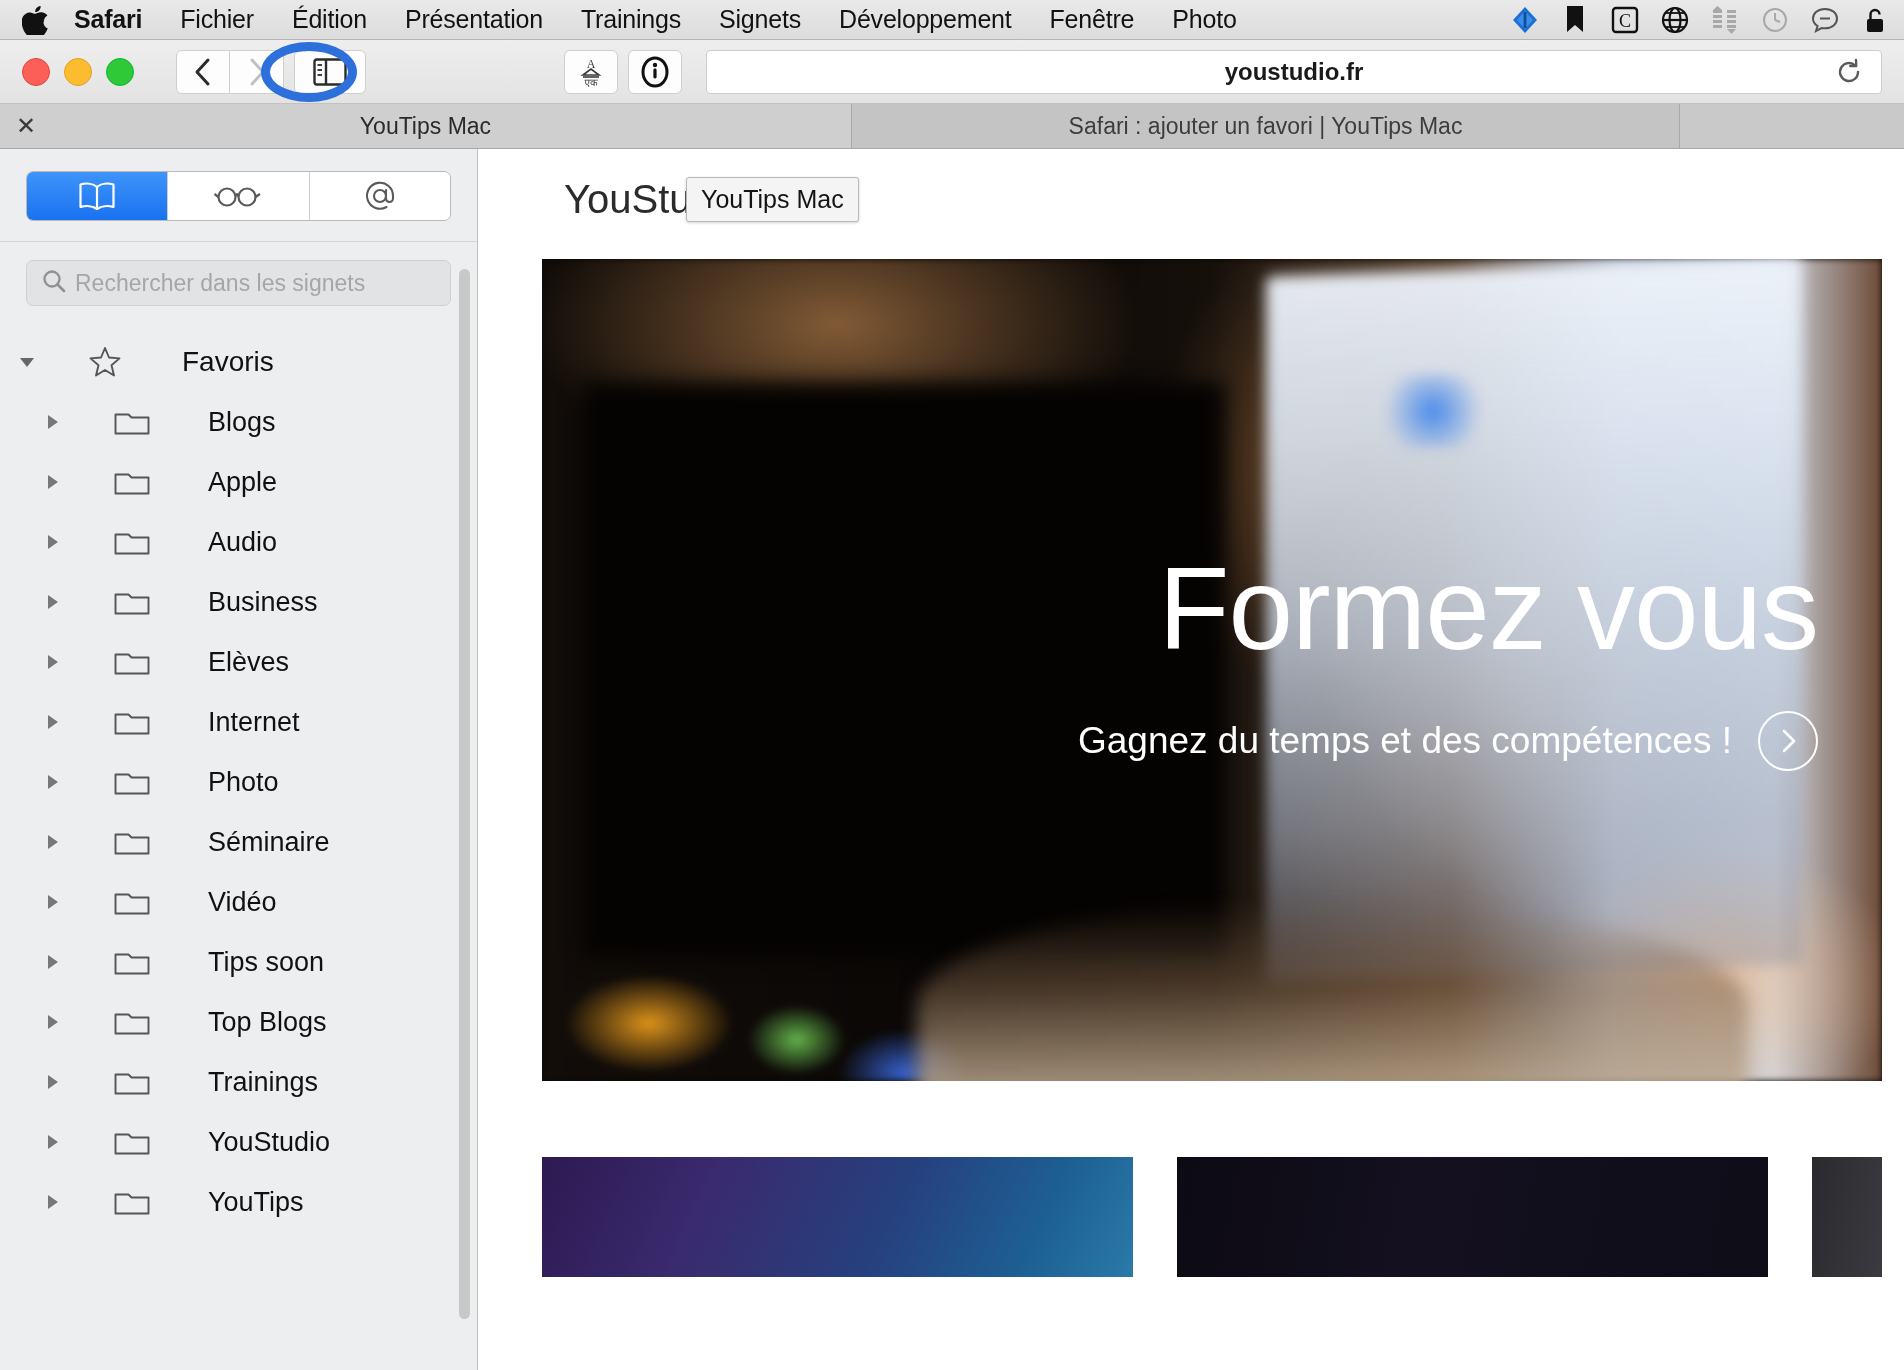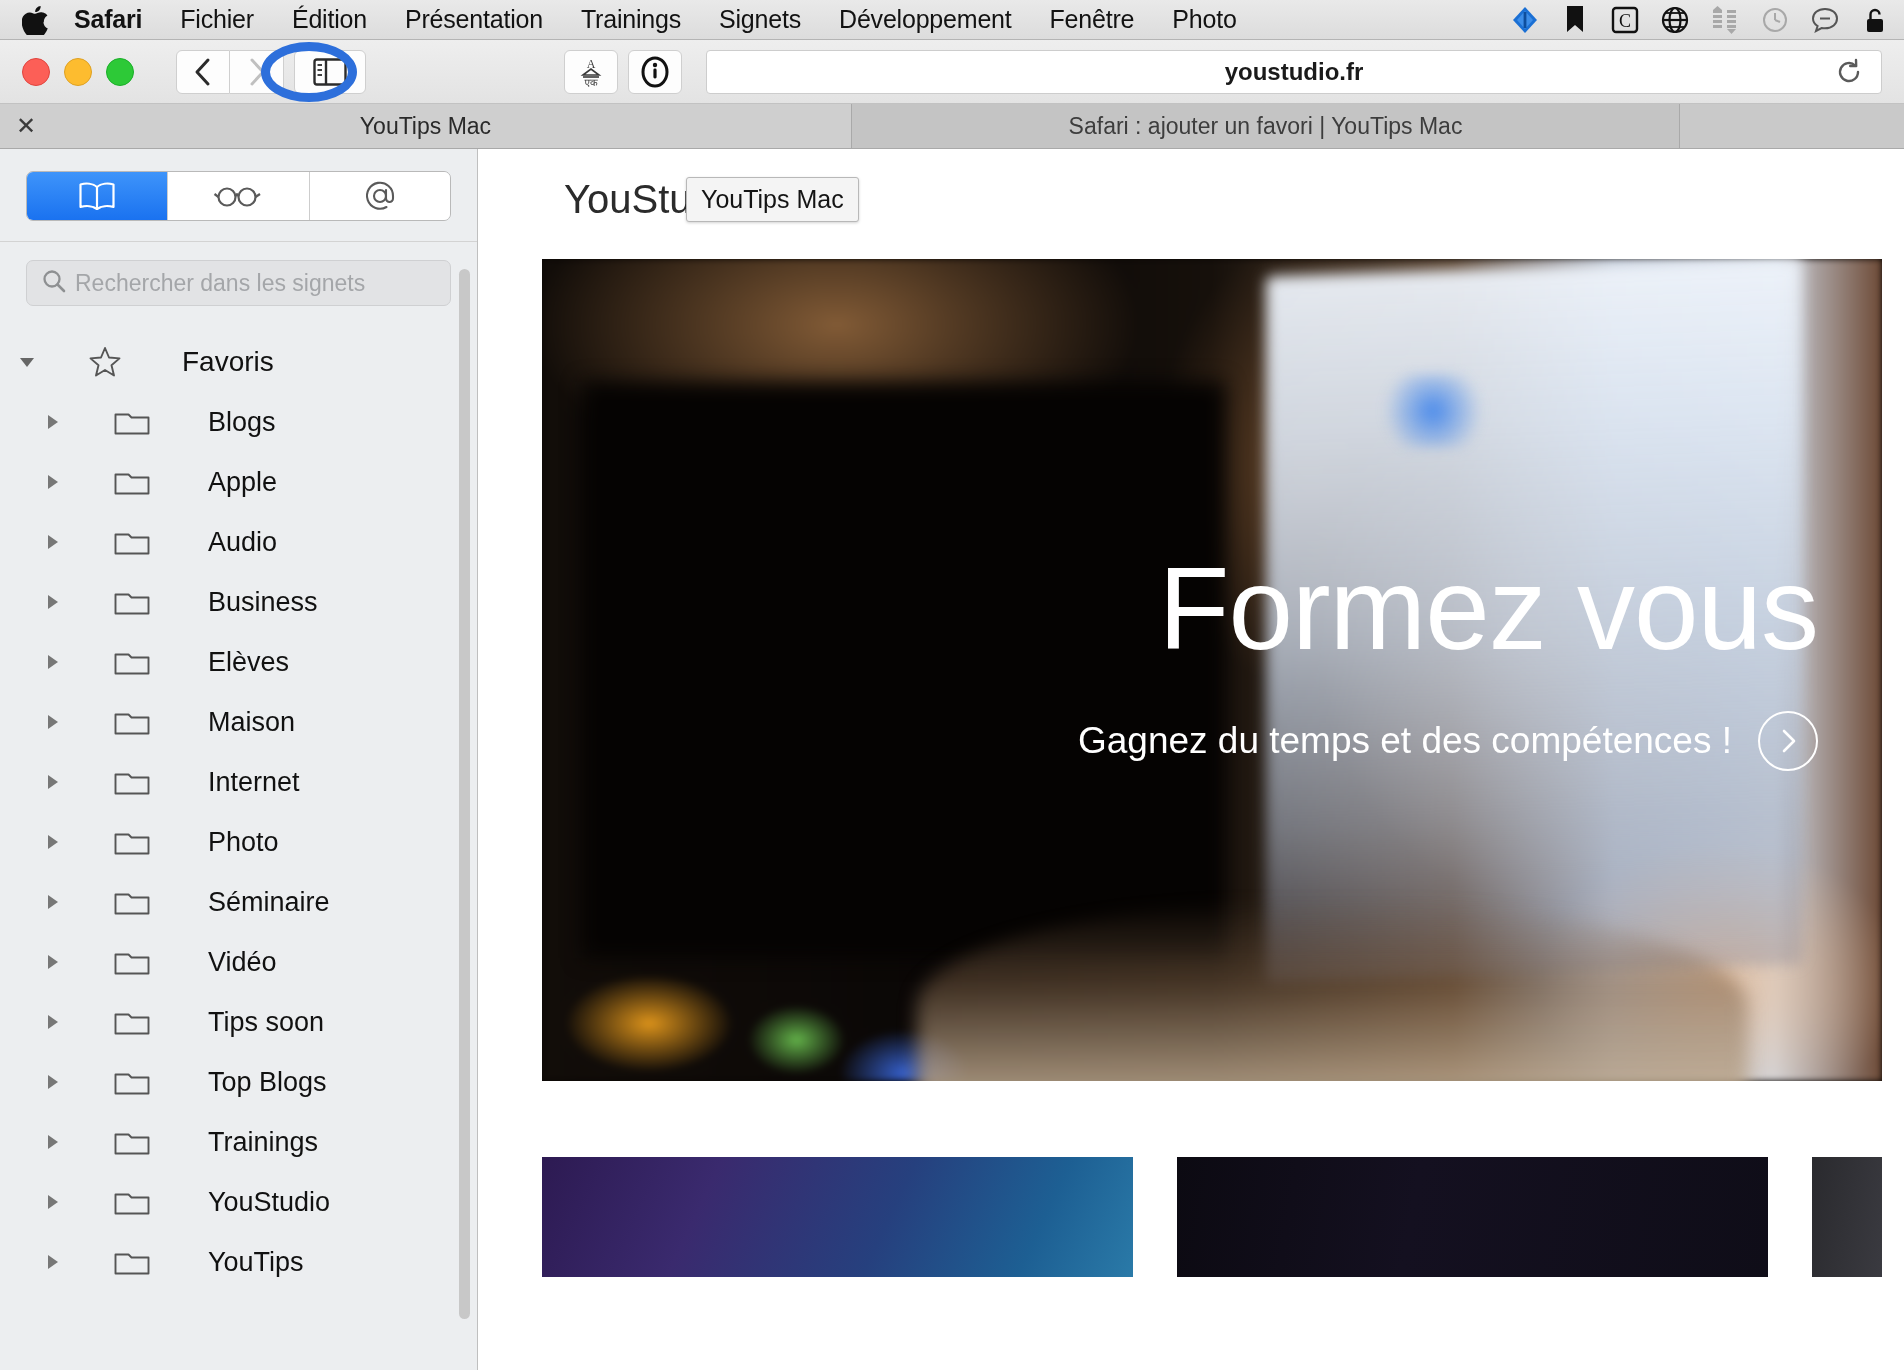--- a/index.html
+++ b/index.html
@@ -768,33 +768,20 @@
             <span class="tri">
                 <svg width="18" height="18" viewBox="0 0 18 18">
                   <path d="M4 2 L4 16 L14 9 Z" fill="#777"></path>
                 </svg>
               </span>
             <span class="node-icon">
                 <svg width="36" height="28" viewBox="0 0 36 28">
                   <path d="M1.5 6.5 V25.5 H34.5 V9.5 H17.5 L14.5 6.5 Z" fill="none" stroke="#555" stroke-width="1.9" stroke-linejoin="round"></path>
                 </svg>
               </span>
-            <span class="node-label">Maison</span>
-          </div>
-          <div class="tree-row child">
-            <span class="tri">
-                <svg width="18" height="18" viewBox="0 0 18 18">
-                  <path d="M4 2 L4 16 L14 9 Z" fill="#777"></path>
-                </svg>
-              </span>
-            <span class="node-icon">
-                <svg width="36" height="28" viewBox="0 0 36 28">
-                  <path d="M1.5 6.5 V25.5 H34.5 V9.5 H17.5 L14.5 6.5 Z" fill="none" stroke="#555" stroke-width="1.9" stroke-linejoin="round"></path>
-                </svg>
-              </span>
             <span class="node-label">Internet</span>
           </div>
           <div class="tree-row child">
             <span class="tri">
                 <svg width="18" height="18" viewBox="0 0 18 18">
                   <path d="M4 2 L4 16 L14 9 Z" fill="#777"></path>
                 </svg>
               </span>
             <span class="node-icon">
                 <svg width="36" height="28" viewBox="0 0 36 28">

